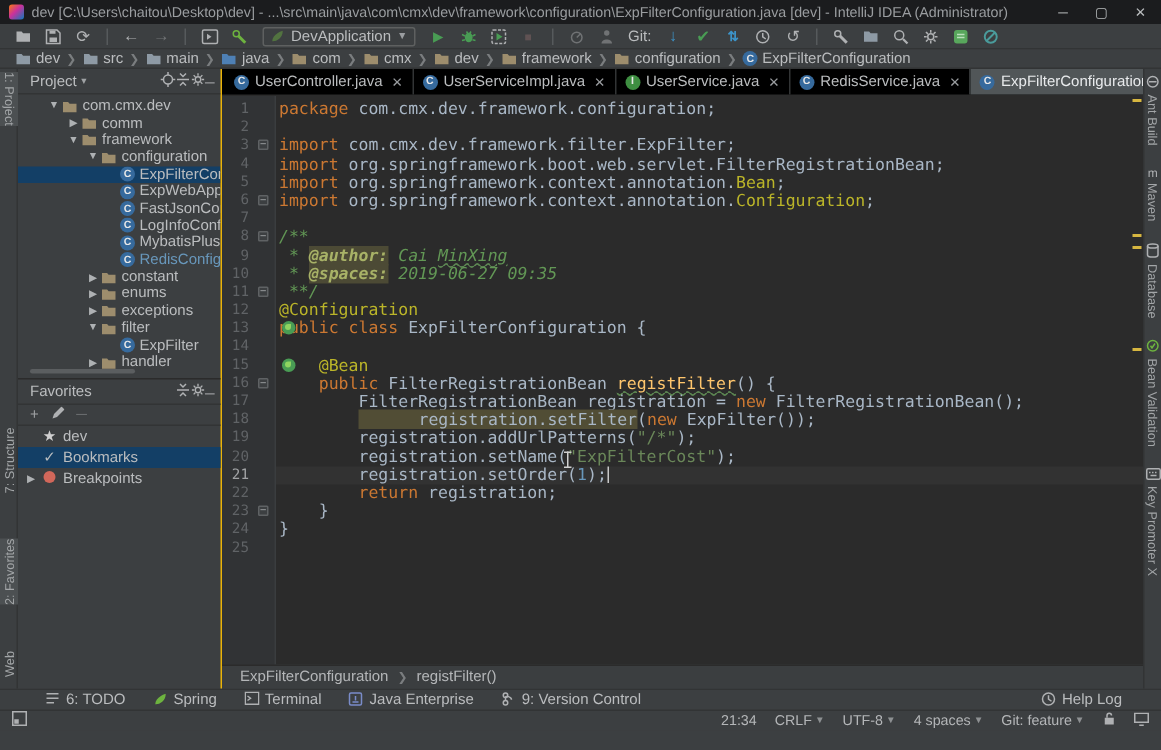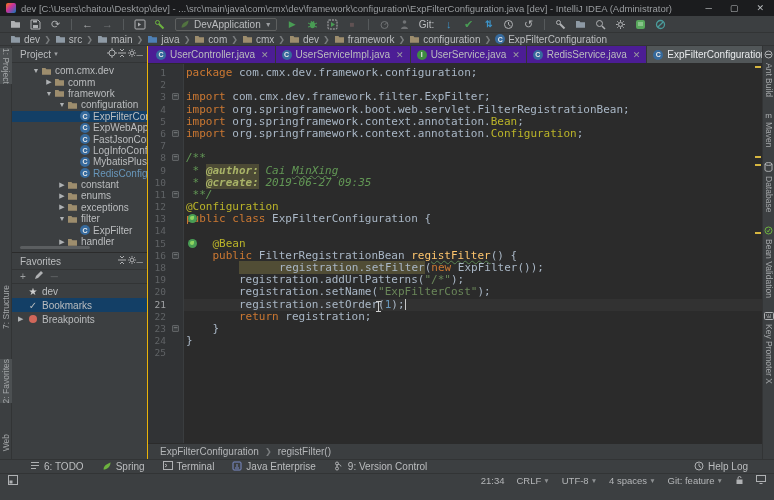--- a/index.html
+++ b/index.html
@@ -52,21 +52,21 @@
   .trow .lbl.mod{color:#6897bb;}
   .hscroll{position:absolute;bottom:3px;left:8px;width:70px;height:3px;border-radius:2px;background:#5b5e60;}
   .fpanel{flex:1;display:flex;flex-direction:column;border-top:1px solid #2b2b2b;}
   .ftools{height:14px;display:flex;align-items:center;gap:8px;padding-left:8px;color:#9fa2a4;border-bottom:1px solid #323435;font-size:10px;}
   .frow{height:14px;display:flex;align-items:center;font-size:10px;padding-left:6px;}
   .frow.sel{background:#133f66;}
   .frow .fic{width:12px;text-align:center;margin-right:3px;}
   .frow .farr{width:9px;font-size:7px;color:#aeb1b3;}
   
   .ecol{flex:1;display:flex;flex-direction:column;min-width:0;}
-  .tabs{height:18px;background:#4c1d95;display:flex;align-items:stretch;border-bottom:1px solid #2b2b2b;padding-left:2px;}
+  .tabs{height:18px;background:#000000;display:flex;align-items:stretch;border-bottom:1px solid #2b2b2b;padding-left:2px;}
   .tab{display:flex;align-items:center;gap:4px;padding:0 6px;font-size:10px;color:#bbbdbf;border-right:1px solid #323435;}
   .tab.active{background:#515658;color:#e8eaec;}
   .tab .x{color:#9a9da0;font-size:9px;margin-left:2px;}
   .cicon{display:inline-flex;align-items:center;justify-content:center;width:10px;height:10px;border-radius:50%;
          font-size:7px;color:#e8e8e8;font-weight:bold;flex:none;}
   .cicon.cls{background:#366a9d;}
   .cicon.itf{background:#3e8e41;}
   .editor{position:relative;flex:1;background:#2b2b2b;overflow:hidden;
           font-family:"DejaVu Sans Mono",monospace;font-size:11px;}
   .gutcol{position:absolute;left:0;top:0;bottom:0;width:36px;background:#313335;border-right:1px solid #3a3d3f;}
@@ -574,27 +574,28 @@
         <div class="lines" id="lines">
             <div class="line "><span class="ln">1</span><span class="fold"></span><span class="code"><span class="kw">package </span><span class="">com.cmx.dev.framework.configuration;</span></span></div>
             <div class="line "><span class="ln">2</span><span class="fold"></span><span class="code"></span></div>
             <div class="line "><span class="ln">3</span><span class="fold"><i>−</i></span><span class="code"><span class="kw">import </span><span class="">com.cmx.dev.framework.filter.ExpFilter;</span></span></div>
             <div class="line "><span class="ln">4</span><span class="fold"></span><span class="code"><span class="kw">import </span><span class="">org.springframework.boot.web.servlet.FilterRegistrationBean;</span></span></div>
             <div class="line "><span class="ln">5</span><span class="fold"></span><span class="code"><span class="kw">import </span><span class="">org.springframework.context.annotation.</span><span class="ann">Bean</span><span class="">;</span></span></div>
             <div class="line "><span class="ln">6</span><span class="fold"><i>−</i></span><span class="code"><span class="kw">import </span><span class="">org.springframework.context.annotation.</span><span class="ann">Configuration</span><span class="">;</span></span></div>
             <div class="line "><span class="ln">7</span><span class="fold"></span><span class="code"></span></div>
             <div class="line "><span class="ln">8</span><span class="fold"><i>−</i></span><span class="code"><span class="doc">/**</span></span></div>
             <div class="line "><span class="ln">9</span><span class="fold"></span><span class="code"><span class="doc"> * </span><span class="doctag">@author:</span><span class="doc"> Cai </span><span class="doc typo">MinXing</span></span></div>
-            <div class="line "><span class="ln">10</span><span class="fold"></span><span class="code"><span class="doc"> * </span><span class="doctag">@create:</span><span class="doc"> 2019-06-27 09:35</span></span></div>
+            <div class="line "><span class="ln">10</span><span class="fold"></span><span class="code"><span class="doc"> * </span><span class="doctag">@spaces:</span><span class="doc"> 2019-06-27 09:35</span></span></div>
             <div class="line "><span class="ln">11</span><span class="fold"><i>−</i></span><span class="code"><span class="doc"> **/</span></span></div>
             <div class="line "><span class="ln">12</span><span class="fold"></span><span class="code"><span class="ann">@Configuration</span></span></div>
             <div class="line "><span class="ln">13</span><span class="fold"><span class="gic"></span></span><span class="code"><span class="kw">public class </span><span class="">ExpFilterConfiguration {</span></span></div>
             <div class="line "><span class="ln">14</span><span class="fold"></span><span class="code"></span></div>
             <div class="line "><span class="ln">15</span><span class="fold"><span class="gic"></span></span><span class="code"><span class="">    </span><span class="ann">@Bean</span></span></div>
             <div class="line "><span class="ln">16</span><span class="fold"><i>−</i></span><span class="code"><span class="">    </span><span class="kw">public </span><span class="">FilterRegistrationBean </span><span class="fn typo">registFilter</span><span class="">() {</span></span></div>
+            <div class="line "><span class="ln">17</span><span class="fold"></span><span class="code"><span class="">        FilterRegistrationBean registration = </span><span class="kw">new </span><span class="">FilterRegistrationBean();</span></span></div>
             <div class="line "><span class="ln">18</span><span class="fold"></span><span class="code"><span class="">        </span><span class="hl">registration.setFilter</span><span class="">(</span><span class="kw">new </span><span class="">ExpFilter());</span></span></div>
             <div class="line "><span class="ln">19</span><span class="fold"></span><span class="code"><span class="">        registration.addUrlPatterns(</span><span class="str">"/*"</span><span class="">);</span></span></div>
             <div class="line "><span class="ln">20</span><span class="fold"></span><span class="code"><span class="">        registration.setName(</span><span class="str">"ExpFilterCost"</span><span class="">);</span></span></div>
             <div class="line cur"><span class="ln">21</span><span class="fold"></span><span class="code"><span class="">        registration.setOrder(</span><span class="num">1</span><span class="">);</span><span class="caret"></span></span></div>
             <div class="line "><span class="ln">22</span><span class="fold"></span><span class="code"><span class="">        </span><span class="kw">return </span><span class="">registration;</span></span></div>
             <div class="line "><span class="ln">23</span><span class="fold"><i>−</i></span><span class="code"><span class="">    }</span></span></div>
             <div class="line "><span class="ln">24</span><span class="fold"></span><span class="code"><span class="">}</span></span></div>
             <div class="line "><span class="ln">25</span><span class="fold"></span><span class="code"></span></div>
           </div>
         <div class="ibeam" style="left:227px;top:237px;"></div>

